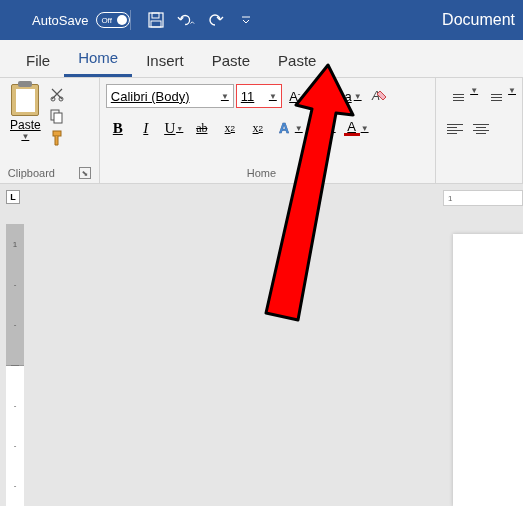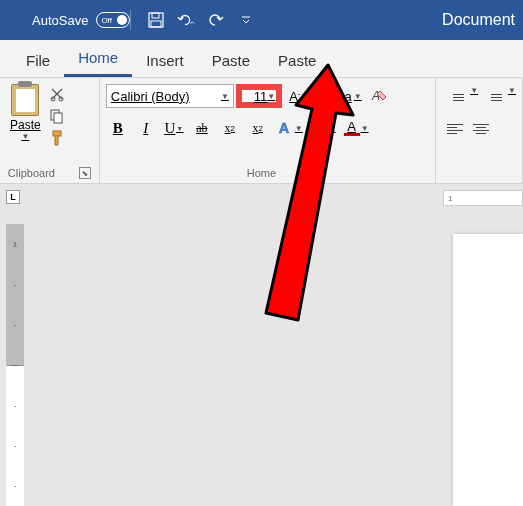--- a/index.html
+++ b/index.html
@@ -30,21 +30,21 @@
 .paste-icon::before { content: ''; position: absolute; top: -4px; left: 6px; width: 14px; height: 6px; background: #888; border-radius: 2px; }
 .paste-icon::after { content: ''; position: absolute; top: 4px; left: 4px; right: 3px; bottom: 3px; background: #fff; }
 .paste-label { font-size: 12px; }
 .paste-dd { font-size: 8px; color: #555; }
 .mini-col { display: flex; flex-direction: column; gap: 4px; margin-left: 4px; padding-top: 4px; }
 .mini-icon { width: 18px; height: 18px; cursor: pointer; }
 
 .font-group { width: 352px; }
 .font-row1 { display: flex; align-items: center; gap: 2px; margin-bottom: 6px; }
 .font-name { width: 128px; height: 24px; border: 1px solid #ababab; background: #fff; font-size: 13px; padding: 0 4px; display: flex; align-items: center; justify-content: space-between; }
-.font-size { width: 46px; height: 24px; border: 6px solid #ef4444; background: #fff; font-size: 13px; padding: 0 12px; display: flex; align-items: center; justify-content: space-between; }
+.font-size { width: 46px; height: 24px; border: 1px solid #ef4444; background: #fff; font-size: 13px; padding: 0 4px; display: flex; align-items: center; justify-content: space-between; }
 .dd { font-size: 8px; color: #555; }
 .sz-btn { width: 22px; height: 24px; display: flex; align-items: center; justify-content: center; cursor: pointer; font-size: 13px; }
 .aa-btn { padding: 0 4px; height: 24px; display: flex; align-items: center; cursor: pointer; font-size: 13px; gap: 2px; }
 .clear-fmt { width: 22px; height: 24px; display: flex; align-items: center; justify-content: center; cursor: pointer; }
 
 .font-row2 { display: flex; align-items: center; gap: 4px; }
 .fmt-btn { width: 24px; height: 24px; display: flex; align-items: center; justify-content: center; cursor: pointer; font-size: 15px; font-family: 'Times New Roman', serif; }
 .fmt-btn.bold { font-weight: bold; }
 .fmt-btn.italic { font-style: italic; }
 .fmt-btn.underline { text-decoration: underline; }

